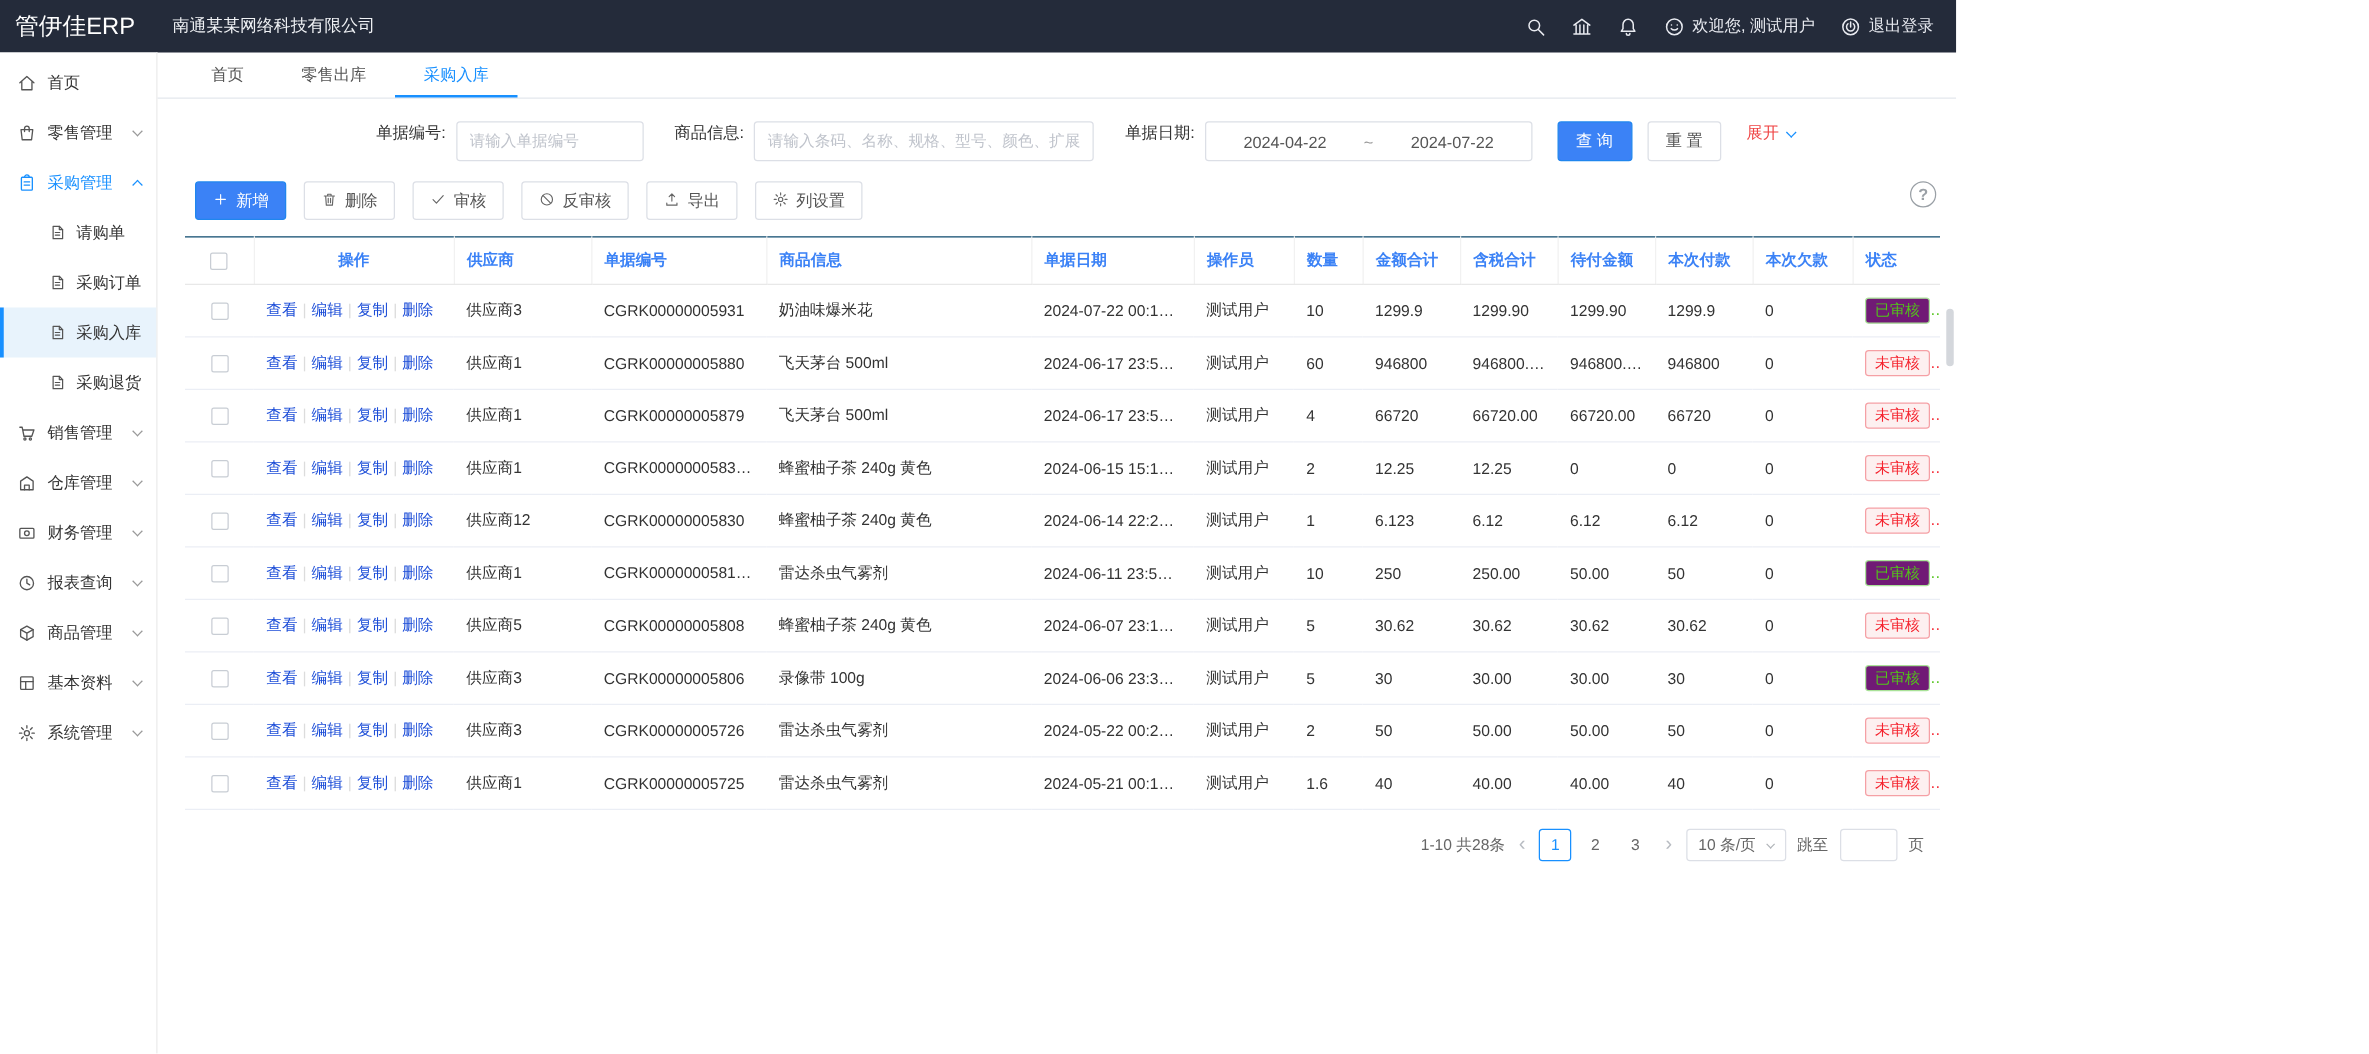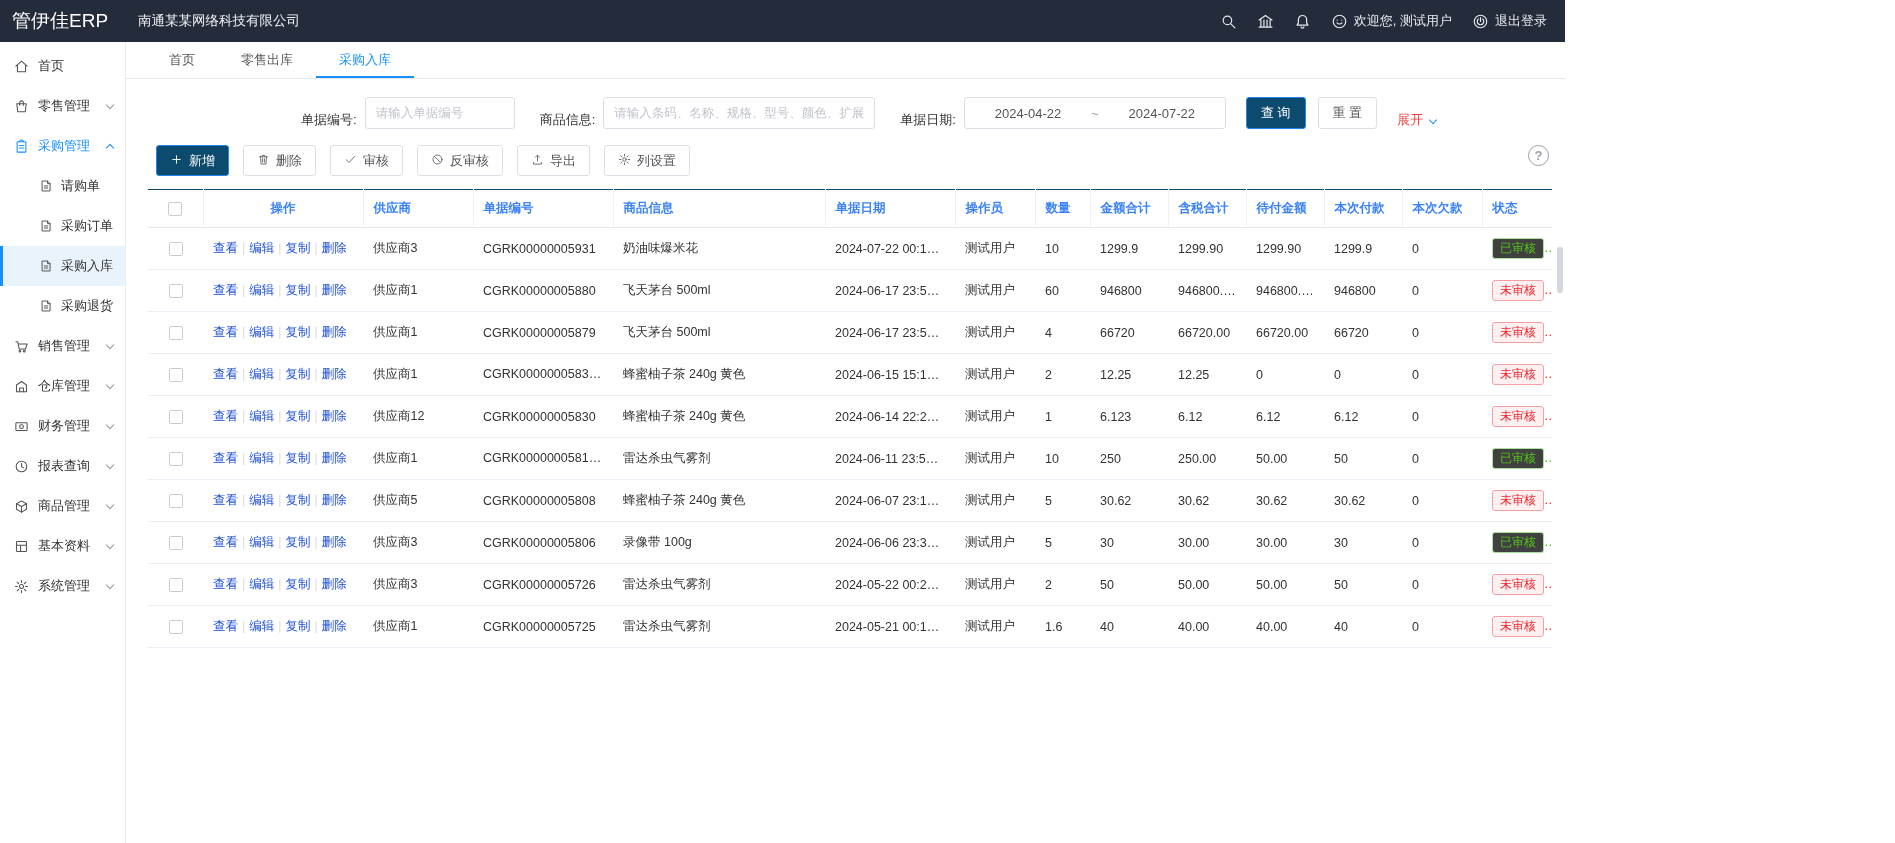--- a/index.html
+++ b/index.html
@@ -27,48 +27,48 @@
   .side-sub{height:40px;display:flex;align-items:center;padding-left:39px;font-size:13px;cursor:pointer;position:relative;color:#333}
   .side-sub svg{width:14px;height:14px;margin-right:8px;color:#555;flex:none}
   .side-sub.active{background:#e8f3fc}
   .side-sub.active::before{content:"";position:absolute;left:0;top:0;bottom:0;width:3px;background:#1890ff}
   
   .main{margin-left:126px;height:801px;position:relative}
   .tabsbar{height:37px;border-bottom:1px solid #e4e7ed;display:flex;padding-left:20px}
   .tab{padding:0 23px;line-height:35px;font-size:13px;color:#555;cursor:pointer;border-bottom:2px solid transparent}
   .tab.active{color:#1890ff;border-bottom-color:#1890ff}
   
-  .filters{display:flex;align-items:flex-end;padding:18px 0 14px 175px;font-size:13px;white-space:nowrap}
+  .filters{display:flex;align-items:flex-start;padding:18px 0 14px 175px;font-size:13px;white-space:nowrap}
   .flabel{margin-right:8px;color:#333}
   .finput{height:32px;border:1px solid #dcdfe6;border-radius:3px;padding:0 10px;font-size:12.5px;color:#333;font-family:inherit;outline:none}
   .finput::placeholder{color:#c0c4cc}
   .w150{width:150px}.w272{width:272px}
   .ml12{margin-left:12px}.ml20{margin-left:20px}.ml25{margin-left:25px}
   .date-box{height:32px;width:262px;border:1px solid #dcdfe6;border-radius:3px;display:flex;align-items:center;justify-content:space-evenly;font-size:13px;color:#555;cursor:pointer}
   .date-sep{color:#999}
   .btn{height:32px;border-radius:3px;font-size:13px;cursor:pointer;border:1px solid #dcdfe6;background:#fff;color:#555;display:inline-flex;align-items:center;justify-content:center;padding:0 14px;font-family:inherit;gap:6px;white-space:nowrap}
-  .btn.primary{background:#0c4a6e;border-color:#2086ee;color:#fff}
+  .btn.primary{background:#3b82f6;border-color:#2086ee;color:#fff}
   .expand-link{color:#ef4444;display:inline-flex;align-items:center;gap:5px;cursor:pointer}
   
   .toolbar{display:flex;align-items:center;gap:14px;padding:2px 24px 13px 30px;position:relative}
   .tbtn{height:31px;padding:0 13px}
   .tbtn svg{width:13px;height:13px;color:#666}
   .tbtn.primary svg{color:#fff}
   .help{position:absolute;right:16px;top:2px;width:21px;height:21px;border-radius:50%;border:1.5px solid #9aa0a6;color:#9aa0a6;display:flex;align-items:center;justify-content:center;font-size:13px;font-weight:700;cursor:pointer}
   
   .table-wrap{padding:0 14px 0 22px;position:relative}
   table{border-collapse:collapse;width:1404px;table-layout:fixed;font-size:12.5px}
   th{font-weight:700;text-align:left;padding:10px 10px;border-top:1px solid #0c4a6e;border-bottom:1px solid #e8e8e8;border-right:1px solid #f1f1f1;color:#3b82f6;white-space:nowrap;overflow:hidden}
   th:last-child{border-right:none}
   td{padding:10px 10px;border-bottom:1px solid #ebeef5;color:#333;white-space:nowrap;overflow:hidden;text-overflow:ellipsis}
   .cb{width:14px;height:14px;border:1px solid #c8cdd4;border-radius:2px;background:#fff;display:inline-block;vertical-align:middle;cursor:pointer}
   .alink{color:#1d4ed8;cursor:pointer}
   .sep{color:#dcdcdc;margin:0 4px}
   .badge{display:inline-block;padding:2px 7px;font-size:12px;border-radius:3px;border:1px solid;line-height:15px}
-  .badge.approved{color:#52c41a;border-color:#a9e298;background:#404040}
+  .badge.approved{color:#52c41a;border-color:#a9e298;background:#701a75}
   .badge.unapproved{color:#f5222d;border-color:#f5a0a5;background:#fdf0f0}
   .scroll-thumb{position:absolute;right:2px;top:58px;width:6px;height:46px;background:#d4d7dc;border-radius:3px;cursor:pointer}
   
   .pagination{display:flex;align-items:center;justify-content:flex-end;gap:9px;padding:15px 26px 0 0;font-size:12.5px;color:#666}
   .page-nums{display:flex;align-items:center;gap:6px}
   .page-num{min-width:26px;height:26px;display:flex;align-items:center;justify-content:center;cursor:pointer;border:1px solid transparent;border-radius:3px;color:#666}
   .page-num.active{border-color:#1890ff;color:#1890ff}
   .page-arrow{color:#b8bcc2;font-size:16px;cursor:pointer;padding:0 2px;line-height:1}
   .page-size{height:26px;border:1px solid #dcdfe6;border-radius:3px;display:inline-flex;align-items:center;padding:0 9px;gap:7px;color:#666;cursor:pointer;background:#fff}
   .jump-input{width:46px;height:26px;border:1px solid #dcdfe6;border-radius:3px;outline:none;padding:0 6px;font-family:inherit}
@@ -497,15 +497,32 @@
               <td>40.00</td>
               <td>40</td>
               <td>0</td>
               <td><span class="badge unapproved">未审核</span></td>
             </tr>
           </tbody>
       </table>
       <div class="scroll-thumb"></div>
     </div>
 
+    <div class="pagination">
+      <span>1-10 共28条</span>
+      <span class="page-arrow">‹</span>
+      <span class="page-nums">
+          <span class="page-num active">1</span>
+          <span class="page-num">2</span>
+          <span class="page-num">3</span>
+        </span>
+      <span class="page-arrow">›</span>
+      <span class="page-size">
+        <span>10 条/页</span>
+        <i class="chev sm"></i>
+      </span>
+      <span>跳至</span>
+      <input class="jump-input" style="">
+      <span>页</span>
+    </div>
 
   </main>
 </div>
 
 </body></html>

